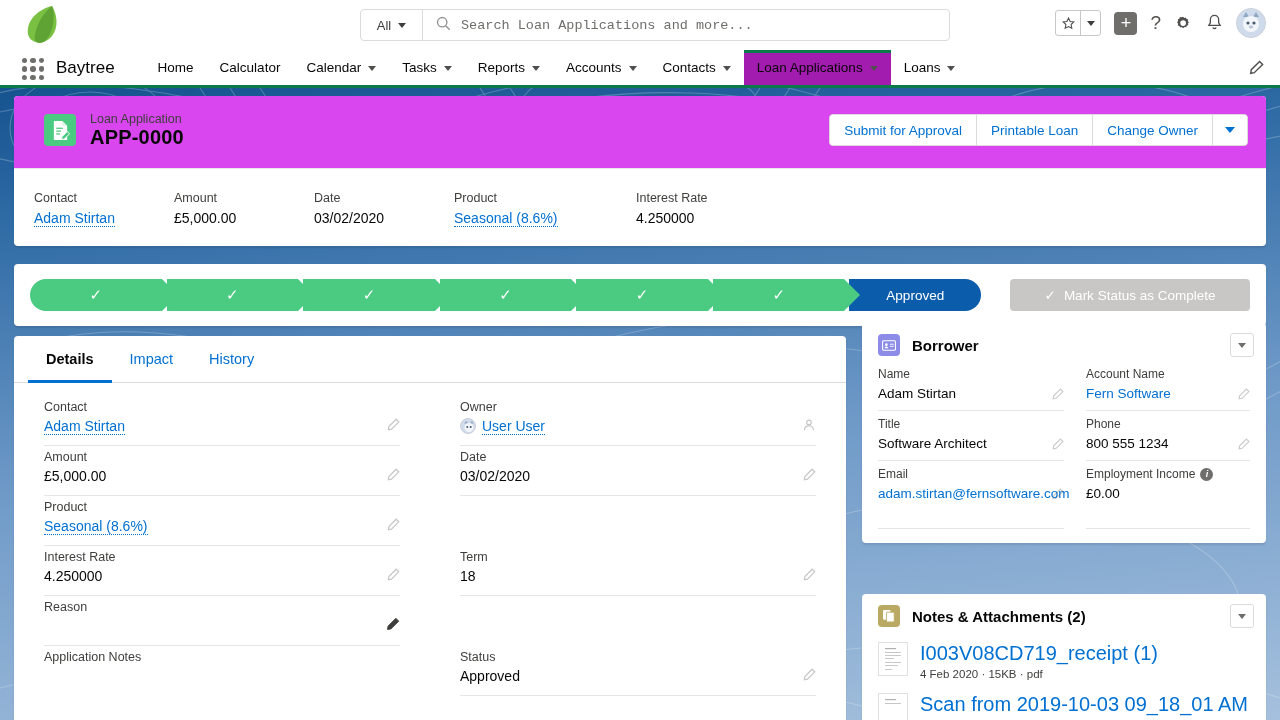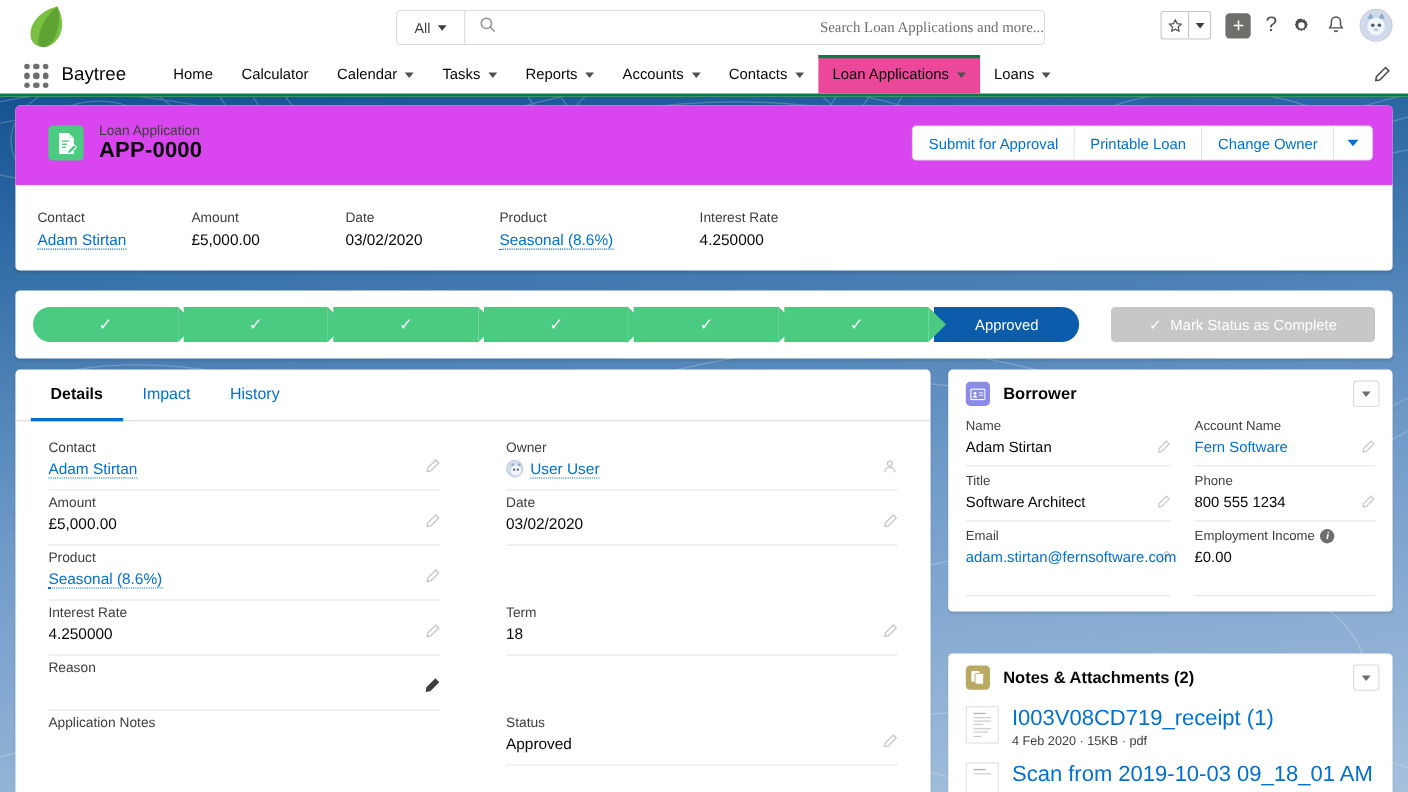--- a/index.html
+++ b/index.html
@@ -34,23 +34,22 @@
   }
   .caret-dn {
     width: 0; height: 0; border-left: 4.5px solid transparent;
     border-right: 4.5px solid transparent; border-top: 5.5px solid #3e3e3c;
   }
   .search-input-area {
     flex: 1; display: flex; align-items: center; gap: 10px; padding-left: 13px;
   }
   .search-input-area input {
     border: none; outline: none; flex: 1; font-size: 13.5px;
-    color: #000000; font-family: Liberation Serif, serif;
+    color: #000000; font-family: Liberation Mono, monospace;
     background: transparent;
-    text-align: right;
   }
   .search-input-area input::placeholder { color: #706e6b; }
 
   .hdr-icons {
     position: absolute; right: 14px; top: 8px;
     display: flex; align-items: center; gap: 13px;
   }
   .fav-group {
     display: flex; border: 1px solid #c9c7c5; border-radius: 3px;
     height: 26px; overflow: hidden; background: #fff;
@@ -90,21 +89,21 @@
     font-size: 17px; color: #080707; align-self: center;
     margin-right: 30px; white-space: nowrap; cursor: pointer;
   }
   .nav-items { display: flex; align-items: stretch; }
   .nav-item {
     display: flex; align-items: center; gap: 7px;
     padding: 0 13px; font-size: 13.5px; color: #080707;
     cursor: pointer; white-space: nowrap; position: relative;
   }
   .nav-item.active {
-    background: #ec4899; box-shadow: inset 0 3px 0 0 #0b7a4b;
+    background: #a21caf; box-shadow: inset 0 3px 0 0 #0b7a4b;
   }
   .nav-chev {
     width: 0; height: 0; border-left: 4px solid transparent;
     border-right: 4px solid transparent; border-top: 5px solid #514f4d;
     margin-top: 2px;
   }
   .nav-pencil {
     position: absolute; right: 16px; top: 10px;
     color: #514f4d; cursor: pointer;
   }
@@ -240,21 +239,21 @@
     background: #d8e1ee; border: 1px solid #c9ccd6; vertical-align: -3px;
     margin-right: 6px; overflow: hidden;
   }
 
   
   .side-card {
     position: absolute; left: 862px; width: 404px;
     background: #fff; border-radius: 4px;
     box-shadow: 0 2px 2px rgba(0,0,0,.10); z-index: 5; overflow: hidden;
   }
-  #borrower-card { top: 336px; height: 220px; }
+  #borrower-card { top: 323px; height: 220px; }
   #notes-card { top: 594px; height: 142px; }
   .card-head {
     height: 44px; display: flex; align-items: center;
     padding: 0 12px 0 16px; position: relative;
   }
   .card-icon {
     width: 22px; height: 22px; border-radius: 4px; margin-right: 12px;
     display: flex; align-items: center; justify-content: center; flex: none;
   }
   .card-title { font-size: 15px; font-weight: bold; color: #080707; }

